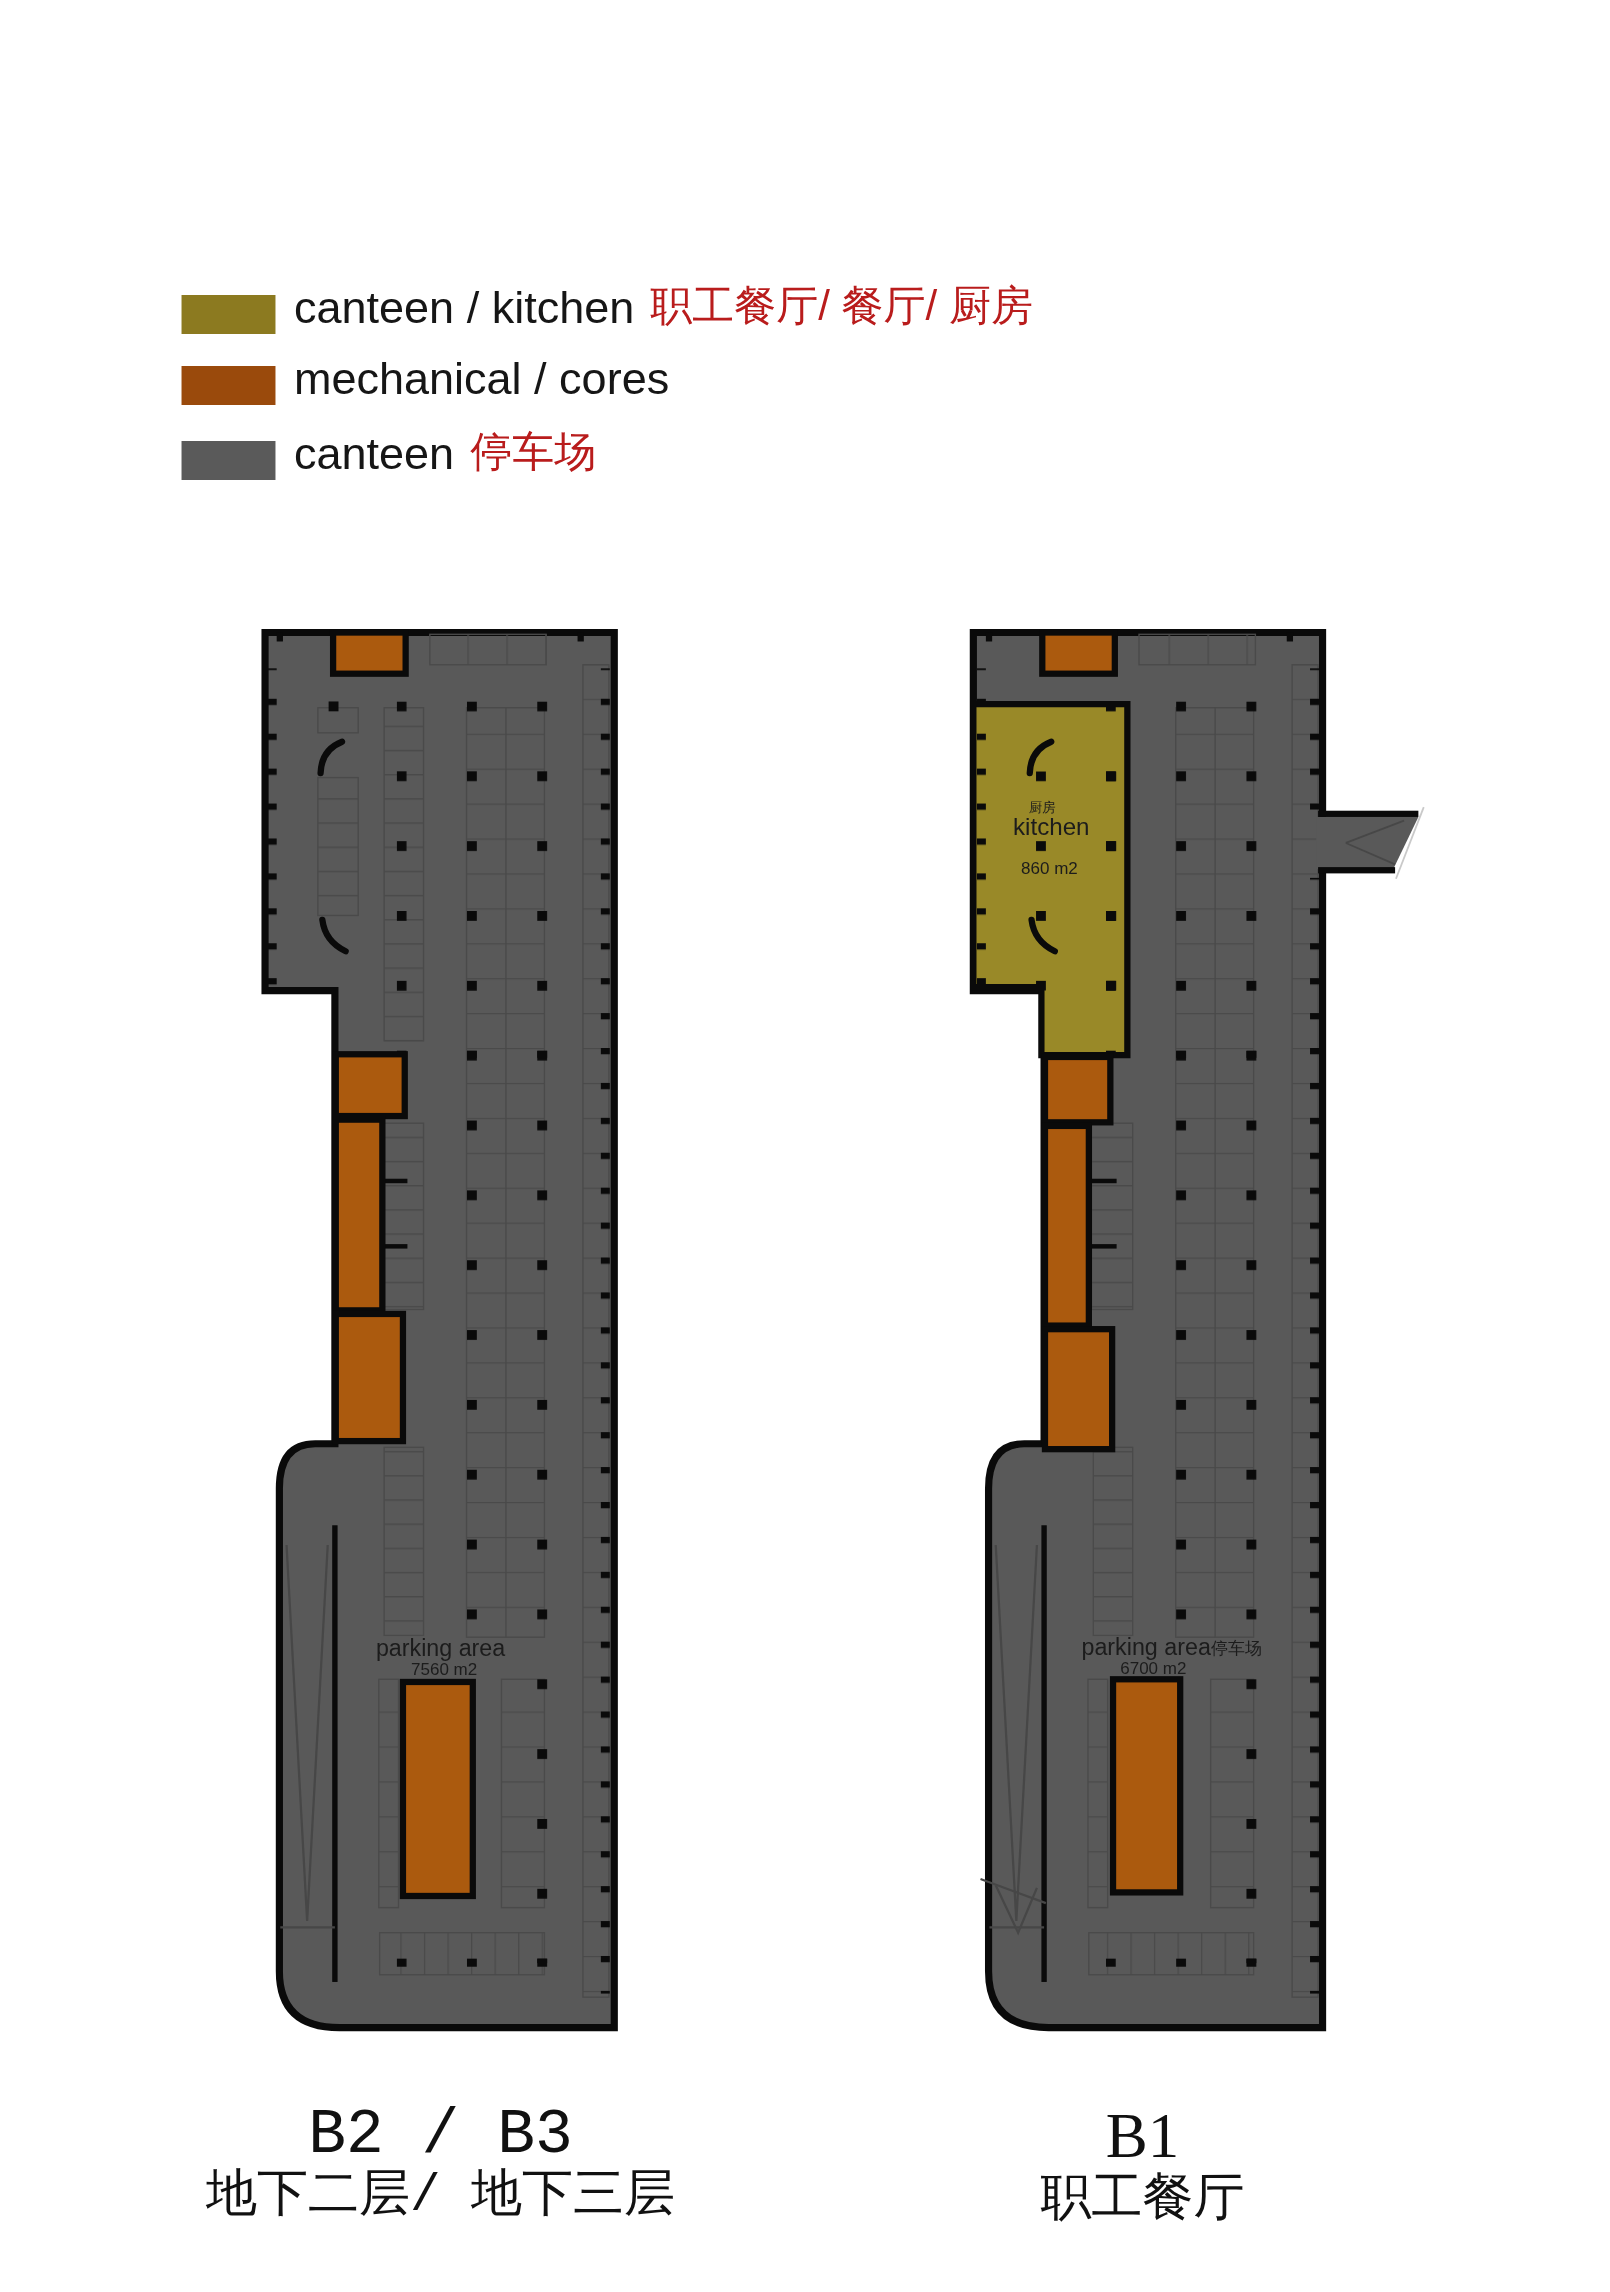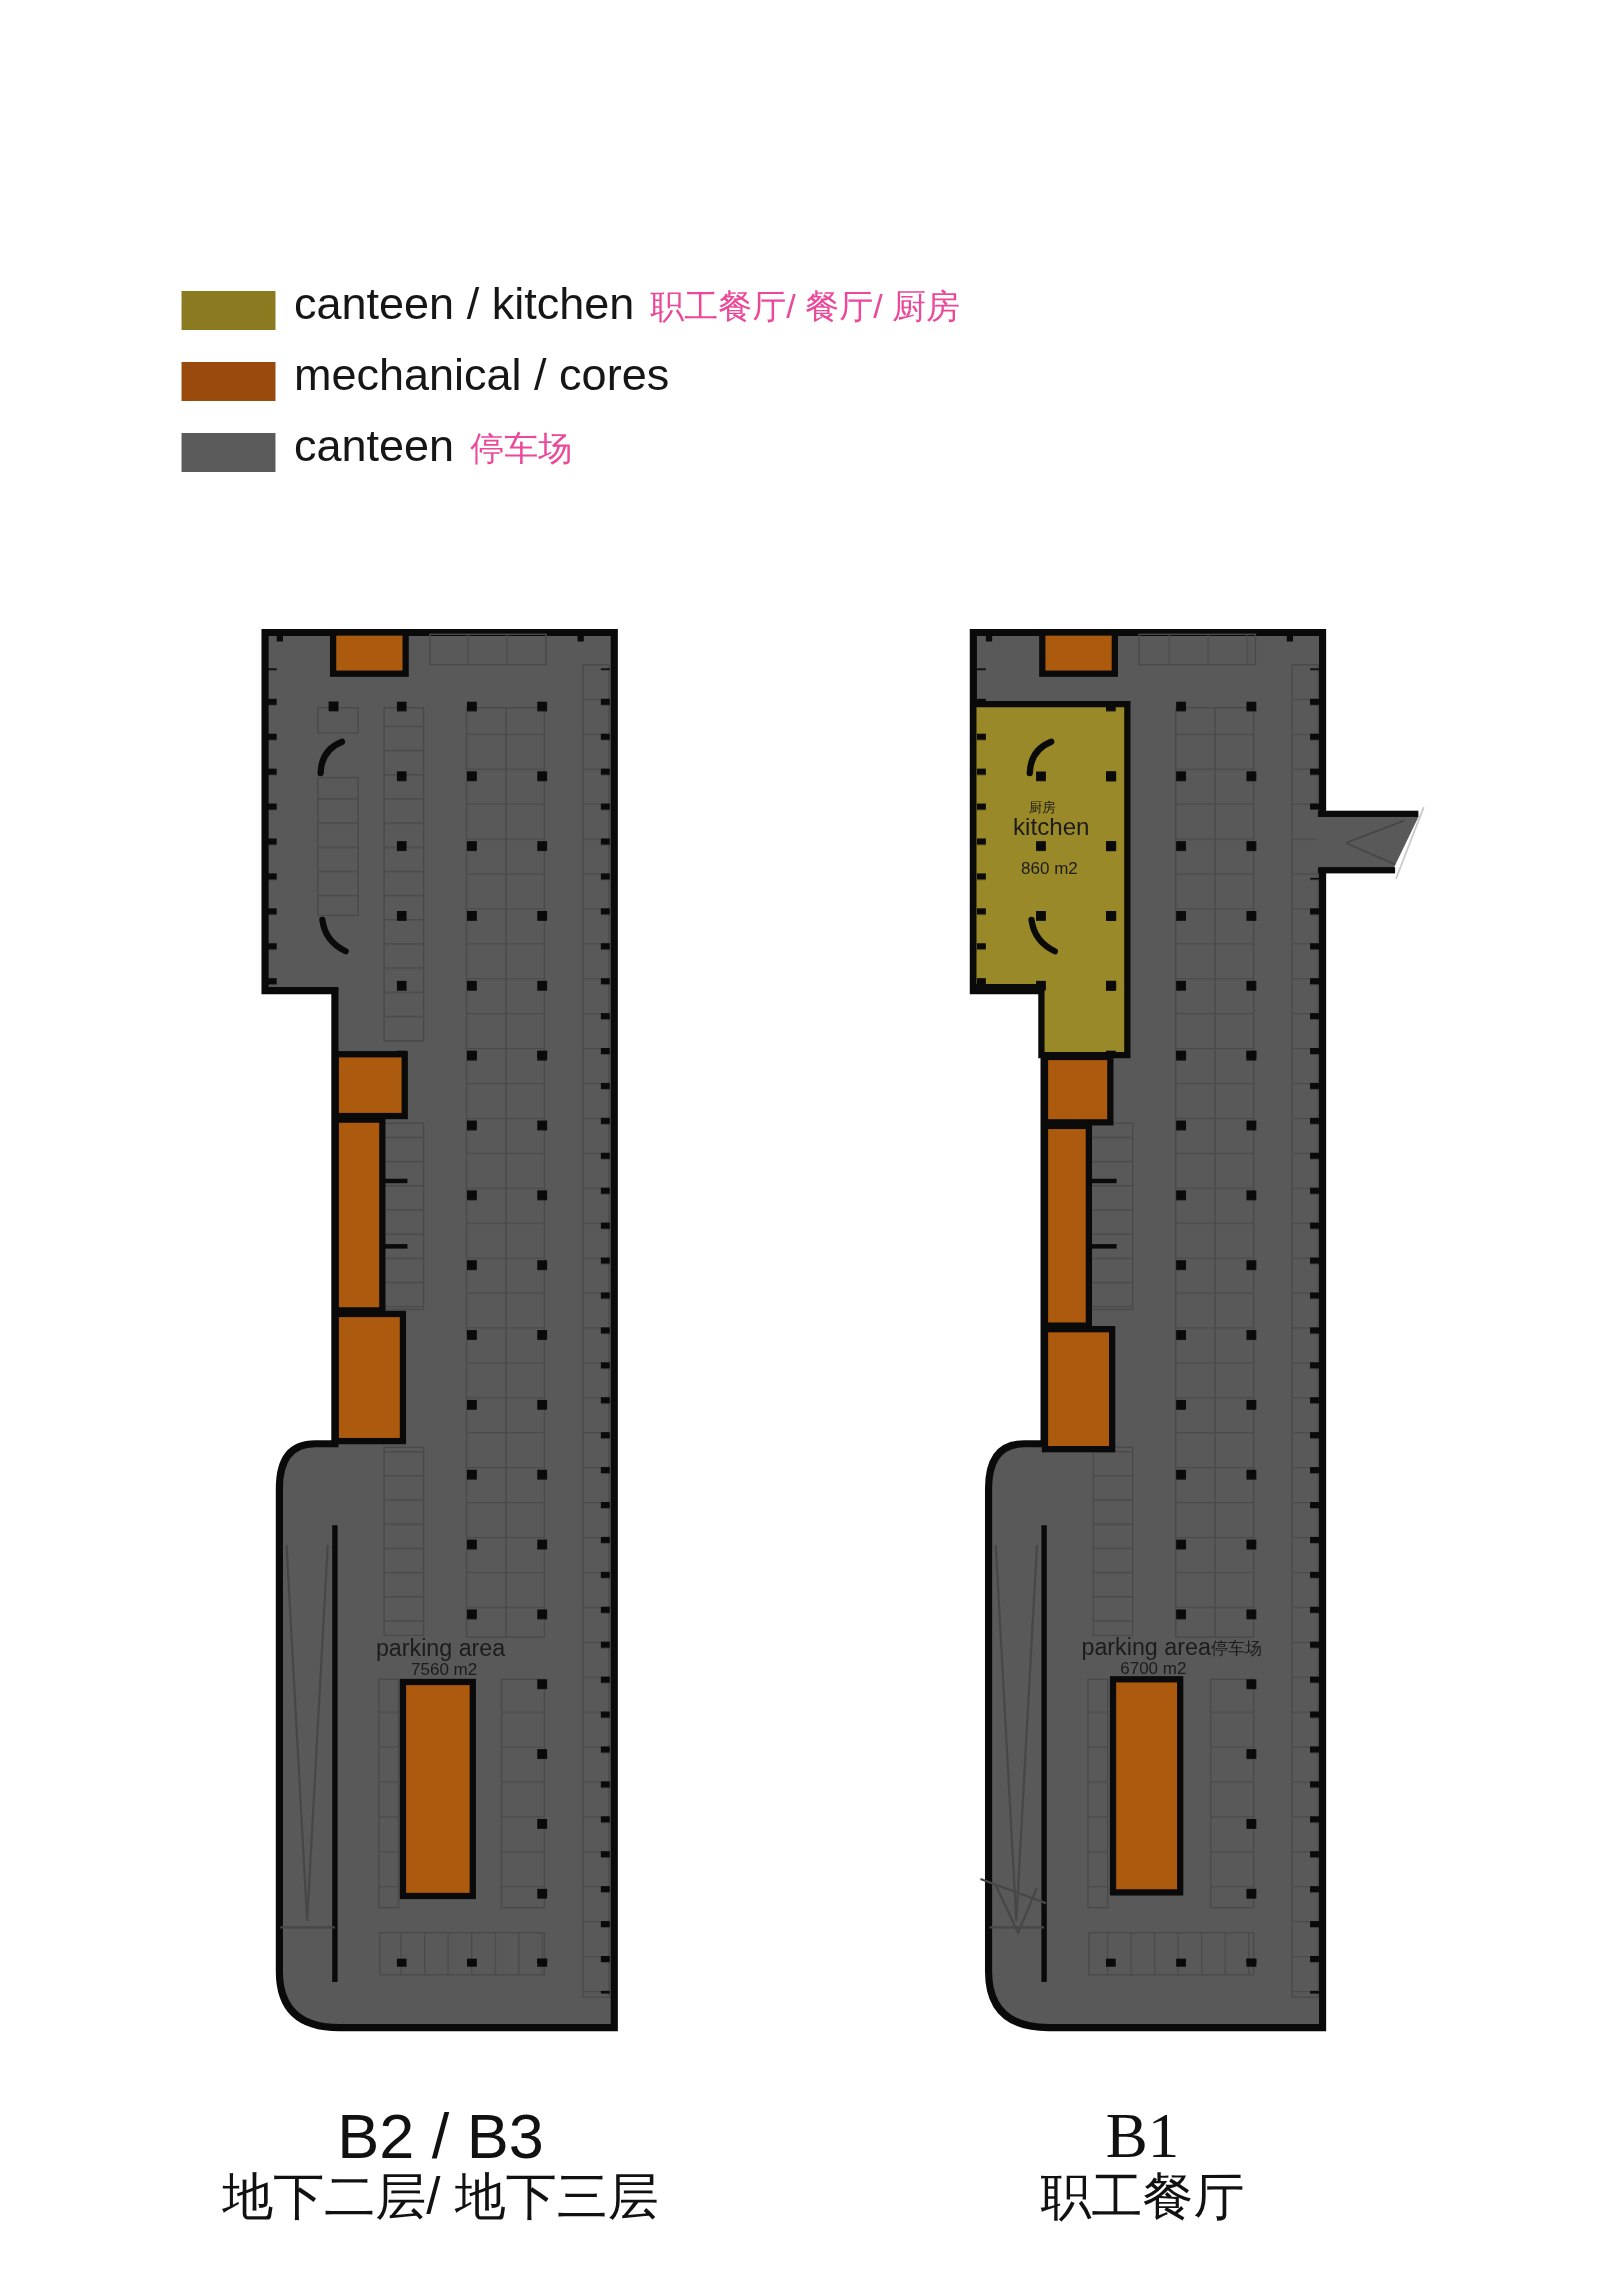--- a/index.html
+++ b/index.html
@@ -14,21 +14,21 @@
   .legend{
     position:absolute;left:181px;top:278px;
     display:flex;flex-direction:column;gap:19px;
   }
   .legend-row{display:flex;align-items:flex-end;}
   .legend-row svg{flex:0 0 auto;display:block;}
   .legend-row .en{
     margin-left:18px;font-size:45px;color:#161616;letter-spacing:0px;white-space:nowrap;
   }
   .legend-row .zh{
-    margin-left:16px;font-size:34px;color:#ec4899;white-space:nowrap;
+    margin-left:16px;font-size:42px;color:#b91c1c;white-space:nowrap;
   }
   
   .plan-svg{position:absolute;left:0;top:0;}
   .plan-text{fill:#1c1c1c;}
   
   .plan-caption{position:absolute;text-align:center;color:#111;}
   .caption-title{font-size:63px;line-height:66px;}
   .caption-sub{font-size:51px;line-height:48px;margin-top:4px;}
 </style>
 </head>
@@ -215,21 +215,21 @@
 
     <text class="plan-text" x="1164" y="906" font-size="15" text-anchor="middle">厨房</text>
     <text class="plan-text" x="1174" y="932" font-size="27" text-anchor="middle">kitchen</text>
     <text class="plan-text" x="1172" y="976" font-size="19" text-anchor="middle">860 m2</text>
     <text class="plan-text" x="1280" y="1848" font-size="26" text-anchor="middle">parking area</text>
     <text class="plan-text" x="1381" y="1847" font-size="19" text-anchor="middle">停车场</text>
     <text class="plan-text" x="1288" y="1869" font-size="19" text-anchor="middle">6700 m2</text>
   </g>
 </svg>
 
-<div class="plan-caption" style="left:172px;top:2103px;width:537px;">
+<div class="plan-caption" style="left:172px;top:2103px;width:537px;font-family:Liberation Mono, monospace;">
   <div class="caption-title">B2 / B3</div>
   <div class="caption-sub">地下二层/ 地下三层</div>
 </div>
 <div class="plan-caption" style="left:874px;top:2103px;width:537px;font-family:Liberation Serif, serif;">
   <div class="caption-title">B1</div>
   <div class="caption-sub">职工餐厅</div>
 </div>
 
 
 </body></html>

